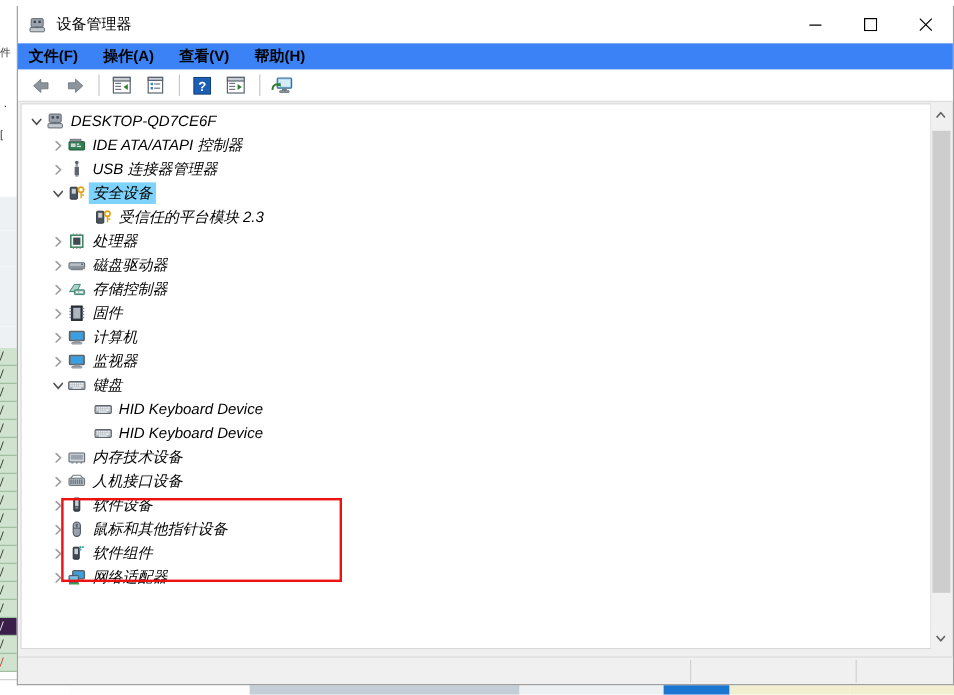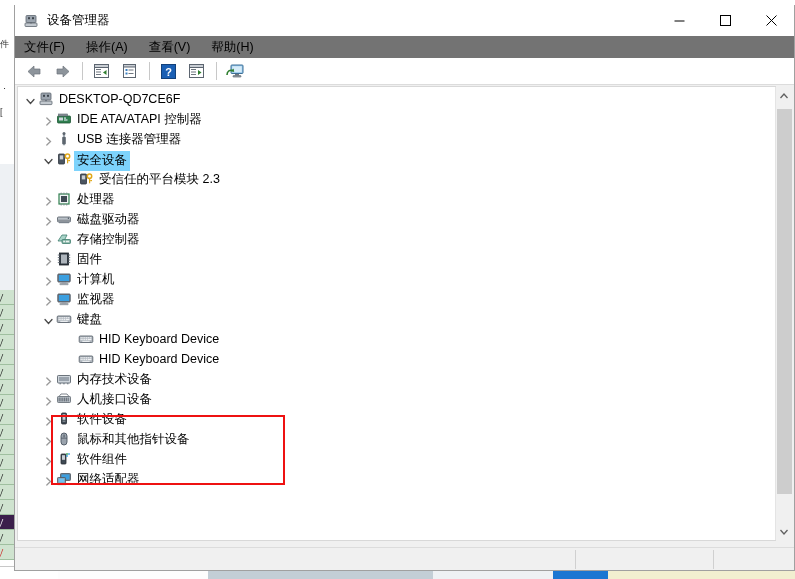--- a/index.html
+++ b/index.html
@@ -115,24 +115,25 @@
     height: 31px;
     display: flex;
     align-items: center;
     justify-content: center;
     background: transparent;
   }
 
   
   .menubar {
     height: 22px;
-    background: #737373;
+    background: #3b82f6;
     display: flex;
     align-items: center;
     padding-left: 9px;
+    font-weight: bold;
   }
   .menu-item {
     font-size: 12.5px;
     color: #000;
     padding: 2px 9px 2px 0;
     margin-right: 12px;
     white-space: nowrap;
   }
 
   
@@ -172,21 +173,23 @@
   }
   .tree-inner {
     position: relative;
     padding-top: 4px;
   }
 
   .row {
     position: relative;
     height: 20px;
     display: flex;
+    align-items: center;
     white-space: nowrap;
+    font-style: italic;
   }
   .row .expander {
     width: 16px;
     height: 20px;
     display: flex;
     align-items: center;
     justify-content: center;
     flex: none;
   }
   .row .icon {

